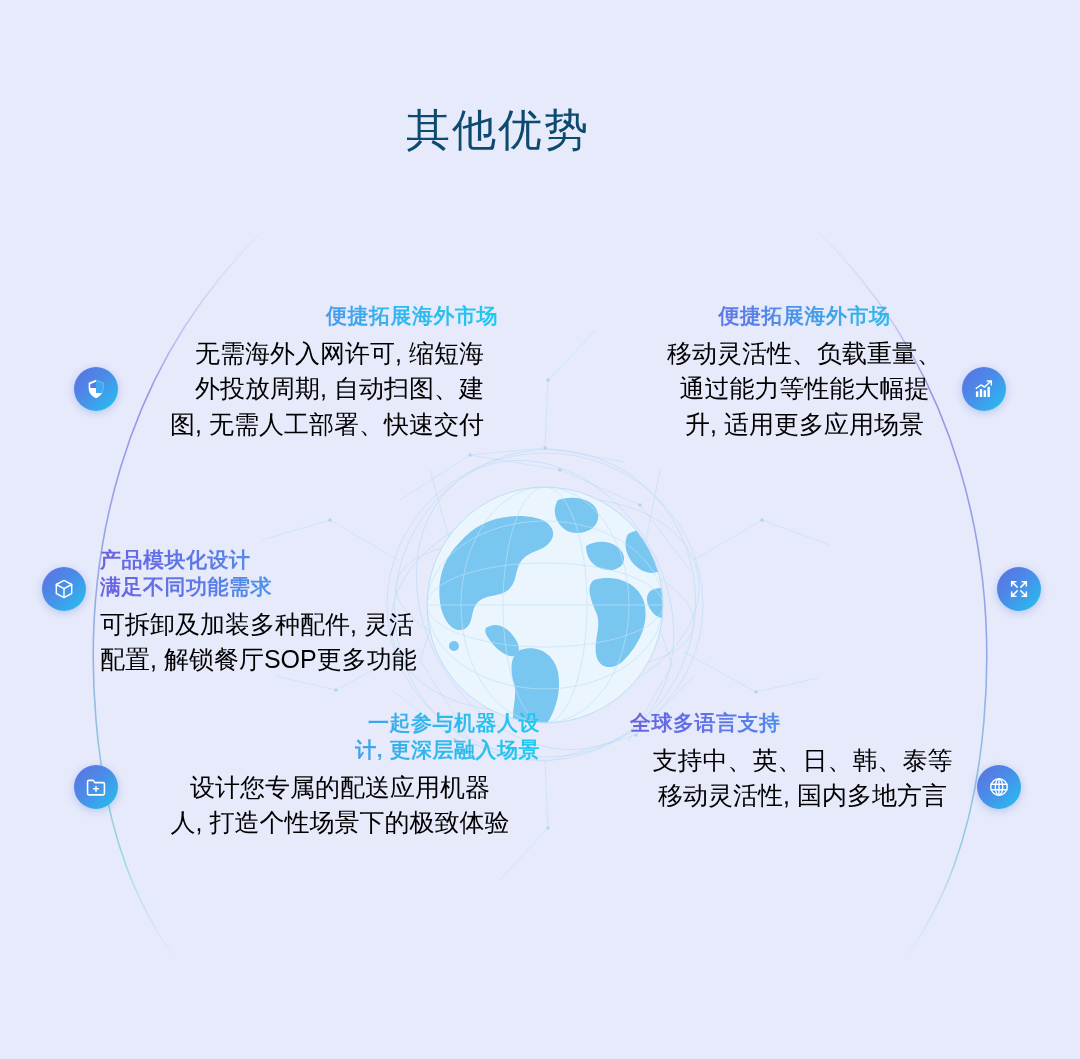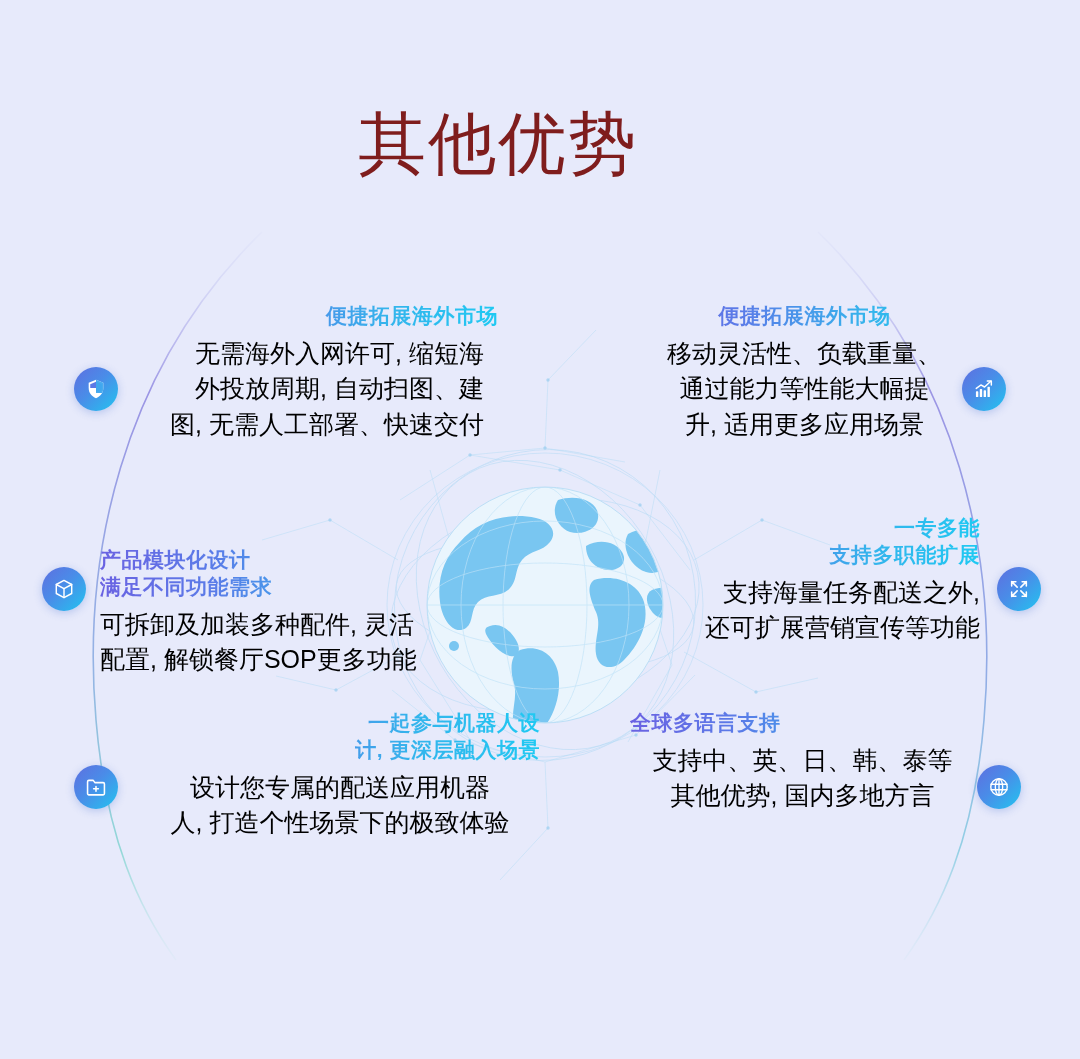--- a/index.html
+++ b/index.html
@@ -35,25 +35,25 @@
     pointer-events: none;
   }
 
   
   .page-title {
     position: absolute;
     left: 0;
     top: 106px;
     width: 996px;
     text-align: center;
-    font-size: 68px;
+    font-size: 44px;
     line-height: 1.1;
     font-weight: 400;
     letter-spacing: 2px;
-    color: #7f1d1d;
+    color: #0c4a6e;
   }
 
   
   .feature {
     position: absolute;
   }
   .feature h3 {
     margin: 0 0 6px 0;
     font-size: 21px;
     line-height: 1.28;
@@ -242,38 +242,32 @@
 升, 适用更多应用场景</p>
   </div>
 
   <div class="feature align-left" id="f-modular">
     <h3>产品模块化设计
 满足不同功能需求</h3>
     <p>可拆卸及加装多种配件, 灵活
 配置, 解锁餐厅SOP更多功能</p>
   </div>
 
-  <div class="feature align-right" id="f-multi">
-    <h3>一专多能
-支持多职能扩展</h3>
-    <p>支持海量任务配送之外,
-还可扩展营销宣传等功能</p>
-  </div>
 
   <div class="feature" id="f-design">
     <h3>一起参与机器人设
 计, 更深层融入场景</h3>
     <p>设计您专属的配送应用机器
 人, 打造个性场景下的极致体验</p>
   </div>
 
   <div class="feature" id="f-lang">
     <h3>全球多语言支持</h3>
     <p>支持中、英、日、韩、泰等
-其他优势, 国内多地方言</p>
+移动灵活性, 国内多地方言</p>
   </div>
 
   <div class="node" id="n-shield">
     <svg width="22" height="22" viewBox="0 0 24 24" aria-hidden="true">
       <path d="M12 2 L20 5.2 V11 C20 16.2 16.6 20.4 12 22 C7.4 20.4 4 16.2 4 11 V5.2 Z" fill="#ffffff"></path>
       <path d="M12 2 L20 5.2 V11 C20 13 19.5 14.8 18.7 16.3 H12 Z" fill="#3fa7ee" opacity="0.95"></path>
       <path d="M4 11 V5.2 L12 2 V11 Z" fill="#4e86e8" opacity="0.0"></path>
       <rect x="11.1" y="3" width="1.8" height="18" fill="#3fa7ee" opacity="0"></rect>
       <path d="M12 4.2 L18.3 6.7 V11 C18.3 12.3 18 13.5 17.5 14.6 H12 Z" fill="#3fa7ee"></path>
       <path d="M5.7 11 V6.7 L12 4.2 V11 H5.7 Z" fill="#5b79e6"></path>

